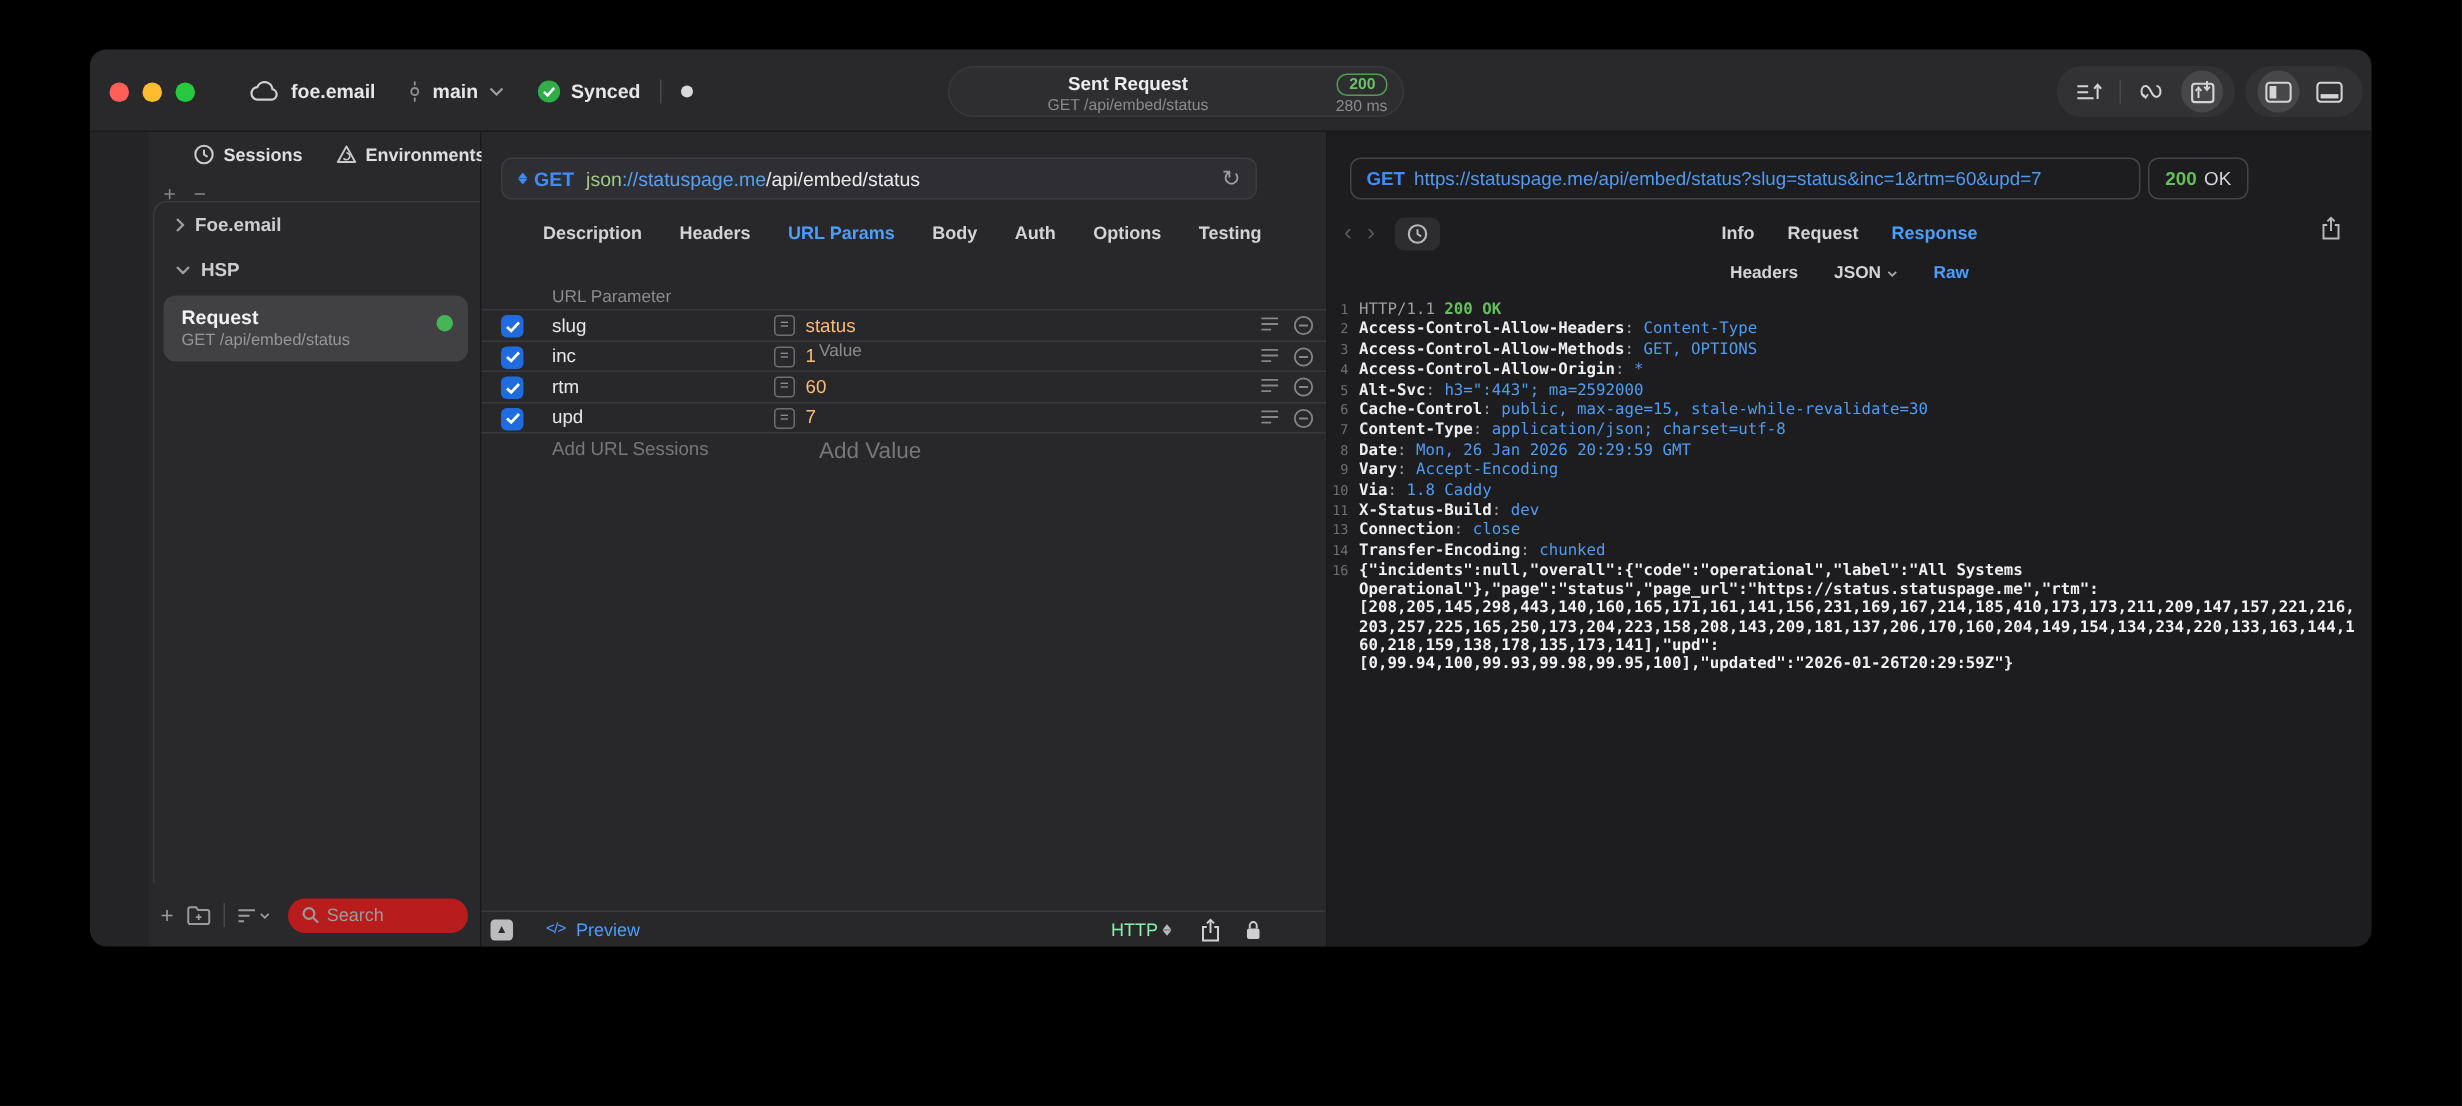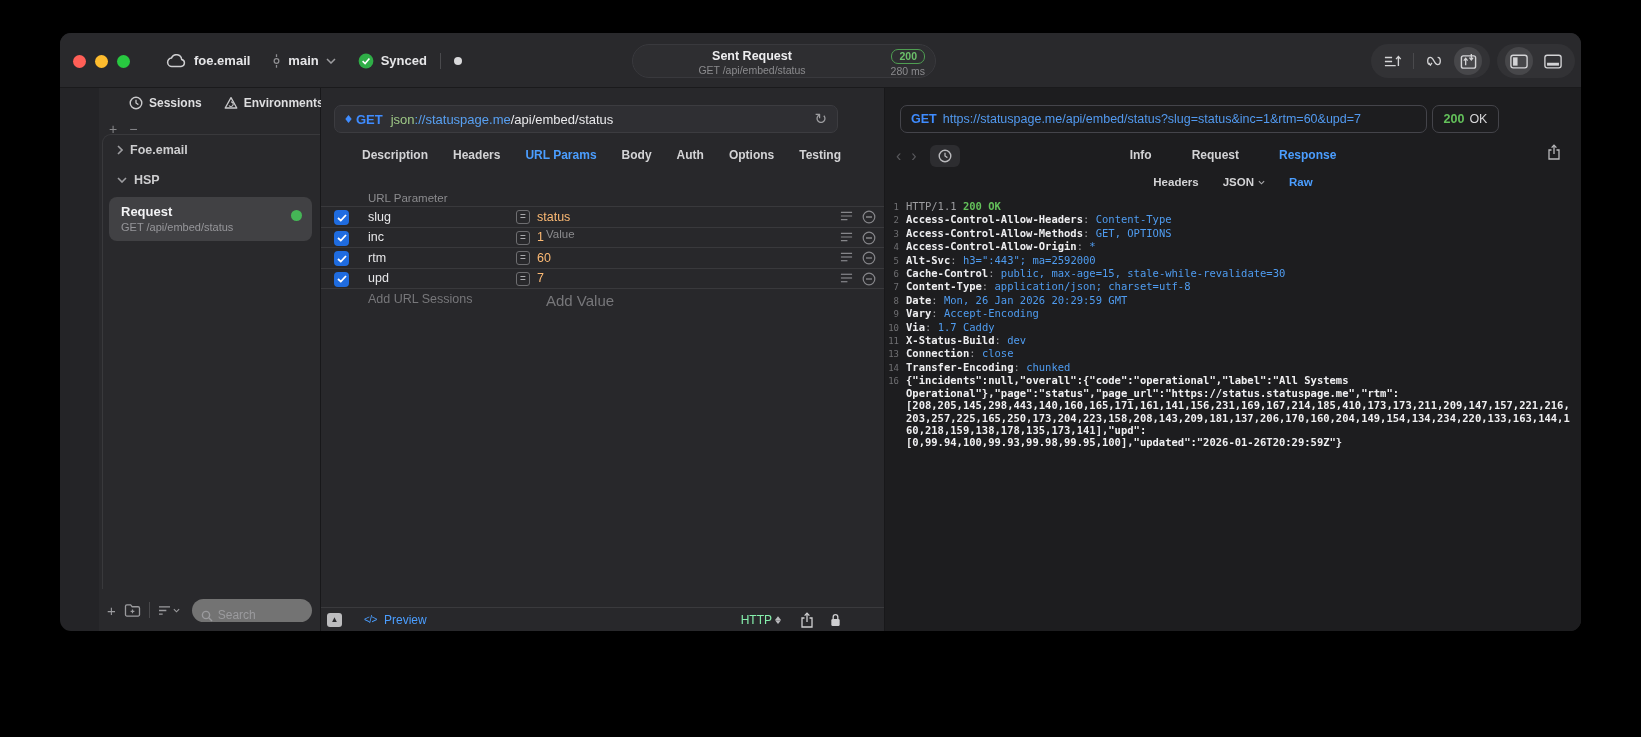--- a/index.html
+++ b/index.html
@@ -46,22 +46,22 @@
   .tree-item { display:flex; align-items:center; gap:7px; color:#cdcdcf; font-size:12.5px;
                font-weight:bold; padding:8px 0 8px 14px; }
   .req-card { position:relative; margin:2px 8px 0 6px; background:#414144; border-radius:8px;
               padding:7px 10px 8px 12px; }
   .req-title { color:#f2f2f4; font-size:13px; font-weight:bold; }
   .req-sub { color:#96969a; font-size:11px; margin-top:2px; }
   .req-dot { position:absolute; right:10px; top:13px; width:11px; height:11px;
              border-radius:50%; background:#45b556; }
   .sb-bottom { position:absolute; left:0; right:0; bottom:0; height:42px; display:flex;
                align-items:center; padding:0 8px; gap:8px; color:#9b9b9e; }
-  .search-pill { flex:1; height:23px; margin-left:4px; background:#737373; border-radius:12px;
-                 display:flex; align-items:flex-end; padding:0 9px; gap:5px; }
+  .search-pill { flex:1; height:23px; margin-left:4px; background:#b91c1c; border-radius:12px;
+                 display:flex; align-items:center; padding:0 9px; gap:5px; }
   .search-pill input { background:transparent; border:none; outline:none; color:#cfcfd1;
                        font-size:12px; width:100%; font-family:"Liberation Sans",sans-serif; }
   .search-pill input::placeholder { color:#9b9b9e; }
   
   .url-bar { position:absolute; left:13px; top:17px; width:504px; height:28px; background:#2f2f33;
              border:1px solid #3c3c40; border-radius:7px; display:flex; align-items:center;
              padding:0 10px; font-size:13px; }
   .stepper { display:flex; flex-direction:column; line-height:4px; margin-right:4px; }
   .stepper svg { display:block; }
   .m-get { color:#3f8cff; font-weight:bold; margin-right:8px; }
@@ -104,21 +104,21 @@
   .v-status { position:absolute; left:547px; top:17px; width:67px; height:28px; border:1px solid #44444a;
               border-radius:7px; display:flex; align-items:center; justify-content:center; gap:5px;
               font-size:12.5px; }
   .v-code { color:#63c05a; font-weight:bold; }
   .v-ok { color:#d6d6d8; }
   .v-nav { position:absolute; left:8px; top:57px; display:flex; align-items:center; gap:4px; }
   .nav-ch { color:#59595c; font-size:16px; padding:0 3px; }
   .hist-btn { width:30px; height:22px; background:#2d2d30; border-radius:6px; display:flex;
               align-items:center; justify-content:center; color:#b9b9bc; margin-left:6px; }
   .v-tabs { position:absolute; left:0; right:0; top:60px; display:flex; justify-content:center;
-            gap:40px; font-size:12px; font-weight:bold; color:#d3d3d5; }
+            gap:22px; font-size:12px; font-weight:bold; color:#d3d3d5; }
   .v-tab.active { color:#4b9eff; }
   .v-share { position:absolute; right:20px; top:56px; color:#b9b9bc; }
   .v-subtabs { position:absolute; left:0; right:0; top:88px; display:flex; justify-content:center;
                gap:24px; font-size:11.5px; font-weight:bold; color:#d3d3d5; }
   .v-subtab { display:flex; align-items:center; gap:4px; }
   .v-subtab.active { color:#4b9eff; }
   .chev { font-size:8px; color:#a9a9ac; }
   .code { position:absolute; left:0; right:4px; top:112px; bottom:0;
           font-family:"DejaVu Sans Mono", monospace; font-size:10.5px; line-height:12.4px; }
   .code-line { display:flex; min-height:12.4px; }
@@ -575,21 +575,21 @@
           <div class="code-line">
             <span class="ln">8</span>
             <span class="lc"><span class="sg-k">Date</span><span class="sg-p">: </span><span class="sg-v">Mon, 26 Jan 2026 20:29:59 GMT</span></span>
           </div>
           <div class="code-line">
             <span class="ln">9</span>
             <span class="lc"><span class="sg-k">Vary</span><span class="sg-p">: </span><span class="sg-v">Accept-Encoding</span></span>
           </div>
           <div class="code-line">
             <span class="ln">10</span>
-            <span class="lc"><span class="sg-k">Via</span><span class="sg-p">: </span><span class="sg-v">1.7 Caddy</span></span>
+            <span class="lc"><span class="sg-k">Via</span><span class="sg-p">: </span><span class="sg-v">1.8 Caddy</span></span>
           </div>
           <div class="code-line">
             <span class="ln">11</span>
             <span class="lc"><span class="sg-k">X-Status-Build</span><span class="sg-p">: </span><span class="sg-v">dev</span></span>
           </div>
           <div class="code-line">
             <span class="ln">13</span>
             <span class="lc"><span class="sg-k">Connection</span><span class="sg-p">: </span><span class="sg-v">close</span></span>
           </div>
           <div class="code-line">

